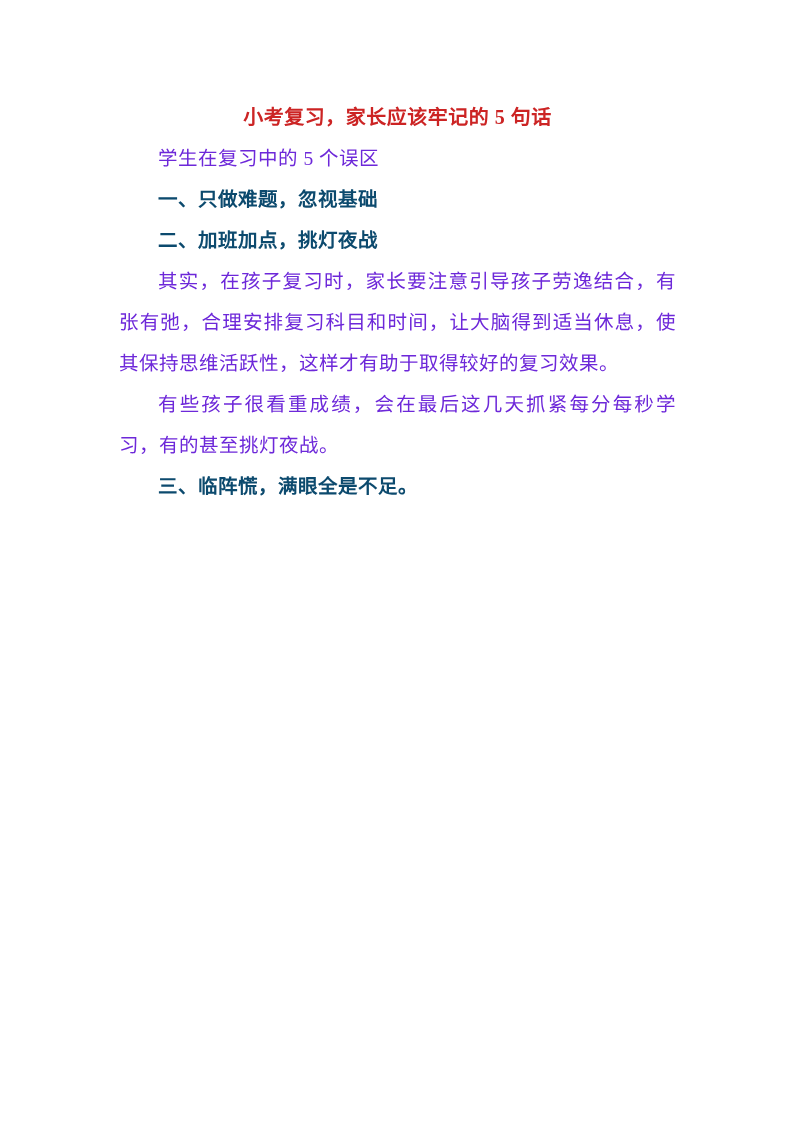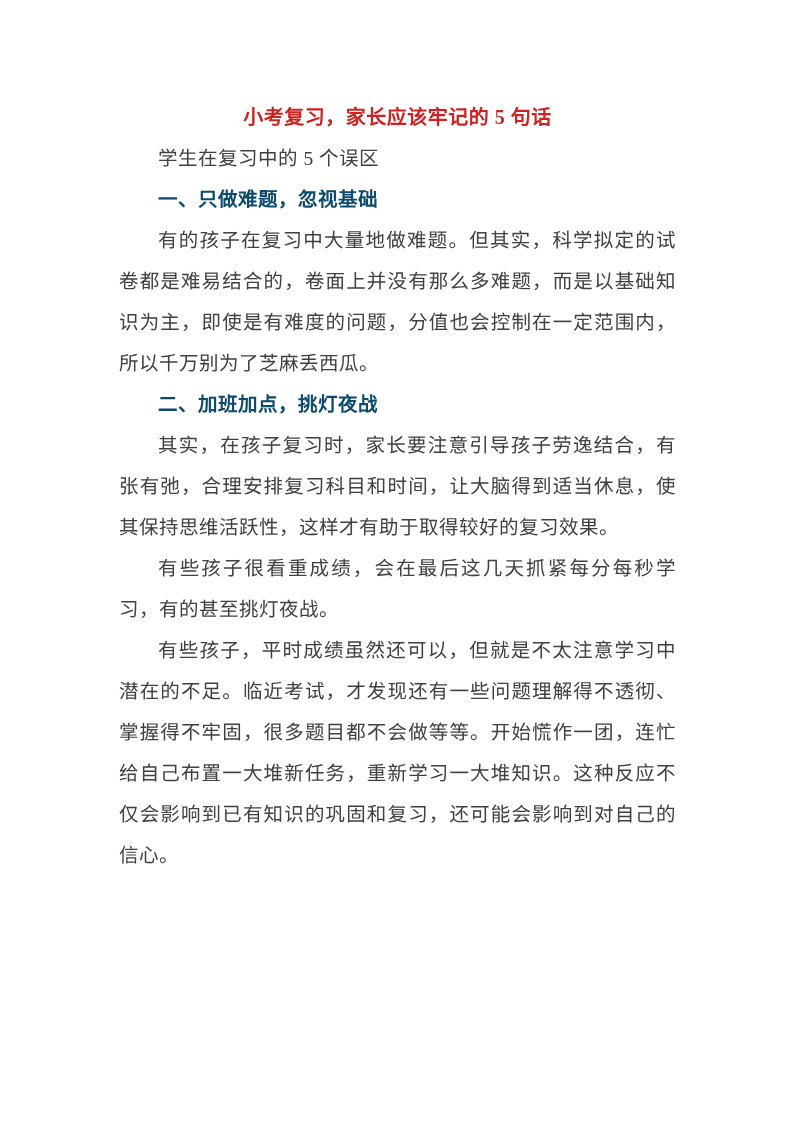--- a/index.html
+++ b/index.html
@@ -29,46 +29,45 @@
     text-align: center;
     color: #cc2424;
     letter-spacing: 0.5px;
   }
   .para, .heading {
     margin: 0;
     font-size: 19.5px;
     line-height: 41px;
     text-indent: 2em;
     text-align: justify;
-    color: #404040;
+    color: #6d28d9;
     letter-spacing: 0.5px;
   }
   .heading {
     font-weight: bold;
     color: #0c4a6e;
   }
 </style>
 </head>
 <body>
 
 <div class="page" style="background: rgb(255, 255, 255);">
   <div class="content">
 
     <h1 class="doc-title" style="color: rgb(204, 36, 36);">小考复习，家长应该牢记的 5 句话</h1>
 
     <p class="para">学生在复习中的 5 个误区</p>
 
     <p class="heading">一、只做难题，忽视基础</p>
 
-    <p class="para">有的孩子在复习中大量地做难题。但其实，科学拟定的试卷都是难易结合的，卷面上并没有那么多难题，而是以基础知识为主，即使是有难度的问题，分值也会控制在一定范围内，所以千万别为了芝麻丢西瓜。</p>
 
     <p class="heading">二、加班加点，挑灯夜战</p>
 
     <p class="para">其实，在孩子复习时，家长要注意引导孩子劳逸结合，有张有弛，合理安排复习科目和时间，让大脑得到适当休息，使其保持思维活跃性，这样才有助于取得较好的复习效果。</p>
 
     <p class="para">有些孩子很看重成绩，会在最后这几天抓紧每分每秒学习，有的甚至挑灯夜战。</p>
 
+    <p class="heading">三、临阵慌，满眼全是不足。</p>
 
-    <p class="para">有些孩子，平时成绩虽然还可以，但就是不太注意学习中潜在的不足。临近考试，才发现还有一些问题理解得不透彻、掌握得不牢固，很多题目都不会做等等。开始慌作一团，连忙给自己布置一大堆新任务，重新学习一大堆知识。这种反应不仅会影响到已有知识的巩固和复习，还可能会影响到对自己的信心。</p>
 
 
   </div>
 </div>
 
 </body></html>

